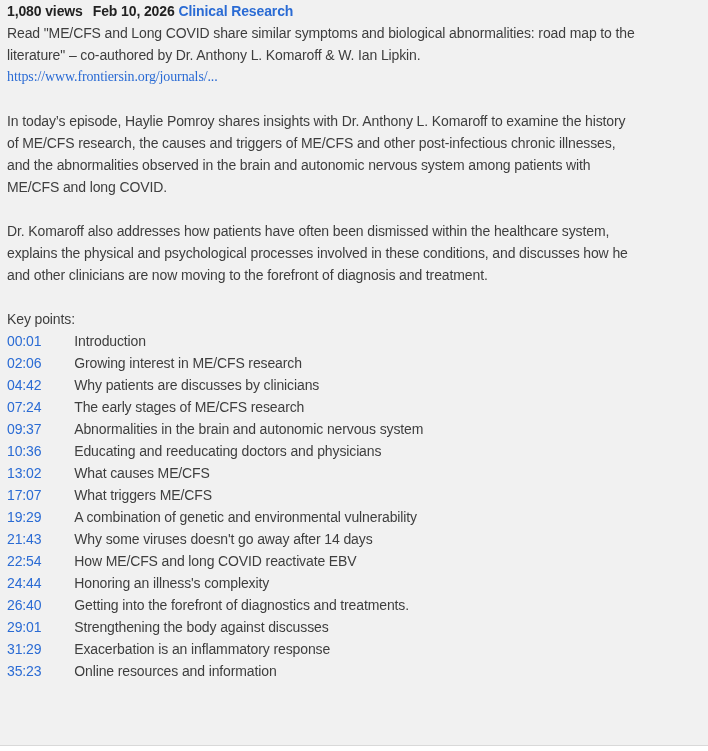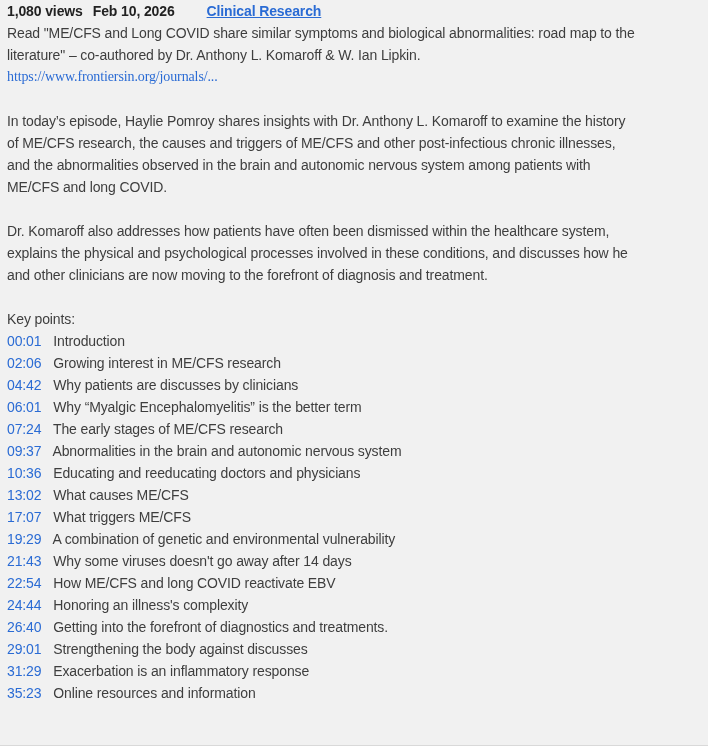--- a/index.html
+++ b/index.html
@@ -19,29 +19,29 @@
     height:22px;line-height:22px;
     white-space:nowrap;
   }
   .meta-line{
     height:22px;line-height:22px;
     font-weight:700;
     color:var(--meta-text,#222);
     white-space:nowrap;
   }
   .meta-line .date{margin-left:10px;}
-  .meta-line .category{margin-left:32px;text-decoration:underline;}
+  .meta-line .category{margin-left:4px;}
   .paragraph{margin:0 0 22px 0;}
   a.link{
     color:var(--link,#2a6bd4);
     text-decoration:none;
     cursor:pointer;
   }
   .chapter .timestamp{margin-right:8px;}
-  .chapter-title{color:var(--text,#3e3e3e);}
+  .chapter-title{color:var(--text,#3e3e3e);margin-left:21px;}
   .divider{
     position:absolute;left:0;bottom:5px;
     width:708px;height:1px;
     background:var(--divider,#d9d9d9);
   }
   .footer-strip{
     position:absolute;left:0;bottom:0;
     width:708px;height:5px;
     background:var(--footer-bg,#ffffff);
   }
@@ -73,21 +73,20 @@
         <div class="line">and other clinicians are now moving to the forefront of diagnosis and treatment.</div>
       </div>
     </div>
 
   <div class="line">Key points:</div>
 
   <div id="chapters">
       <div class="line chapter"><a class="link timestamp" href="#">00:01</a> <span class="chapter-title">Introduction</span></div>
       <div class="line chapter"><a class="link timestamp" href="#">02:06</a> <span class="chapter-title">Growing interest in ME/CFS research</span></div>
       <div class="line chapter"><a class="link timestamp" href="#">04:42</a> <span class="chapter-title">Why patients are discusses by clinicians</span></div>
-      <div class="line chapter"><a class="link timestamp" href="#">06:01</a> <span class="chapter-title">Why “Myalgic Encephalomyelitis” is the better term</span></div>
       <div class="line chapter"><a class="link timestamp" href="#">07:24</a> <span class="chapter-title">The early stages of ME/CFS research</span></div>
       <div class="line chapter"><a class="link timestamp" href="#">09:37</a> <span class="chapter-title">Abnormalities in the brain and autonomic nervous system</span></div>
       <div class="line chapter"><a class="link timestamp" href="#">10:36</a> <span class="chapter-title">Educating and reeducating doctors and physicians</span></div>
       <div class="line chapter"><a class="link timestamp" href="#">13:02</a> <span class="chapter-title">What causes ME/CFS</span></div>
       <div class="line chapter"><a class="link timestamp" href="#">17:07</a> <span class="chapter-title">What triggers ME/CFS</span></div>
       <div class="line chapter"><a class="link timestamp" href="#">19:29</a> <span class="chapter-title">A combination of genetic and environmental vulnerability</span></div>
       <div class="line chapter"><a class="link timestamp" href="#">21:43</a> <span class="chapter-title">Why some viruses doesn't go away after 14 days</span></div>
       <div class="line chapter"><a class="link timestamp" href="#">22:54</a> <span class="chapter-title">How ME/CFS and long COVID reactivate EBV</span></div>
       <div class="line chapter"><a class="link timestamp" href="#">24:44</a> <span class="chapter-title">Honoring an illness's complexity</span></div>
       <div class="line chapter"><a class="link timestamp" href="#">26:40</a> <span class="chapter-title">Getting into the forefront of diagnostics and treatments.</span></div>

